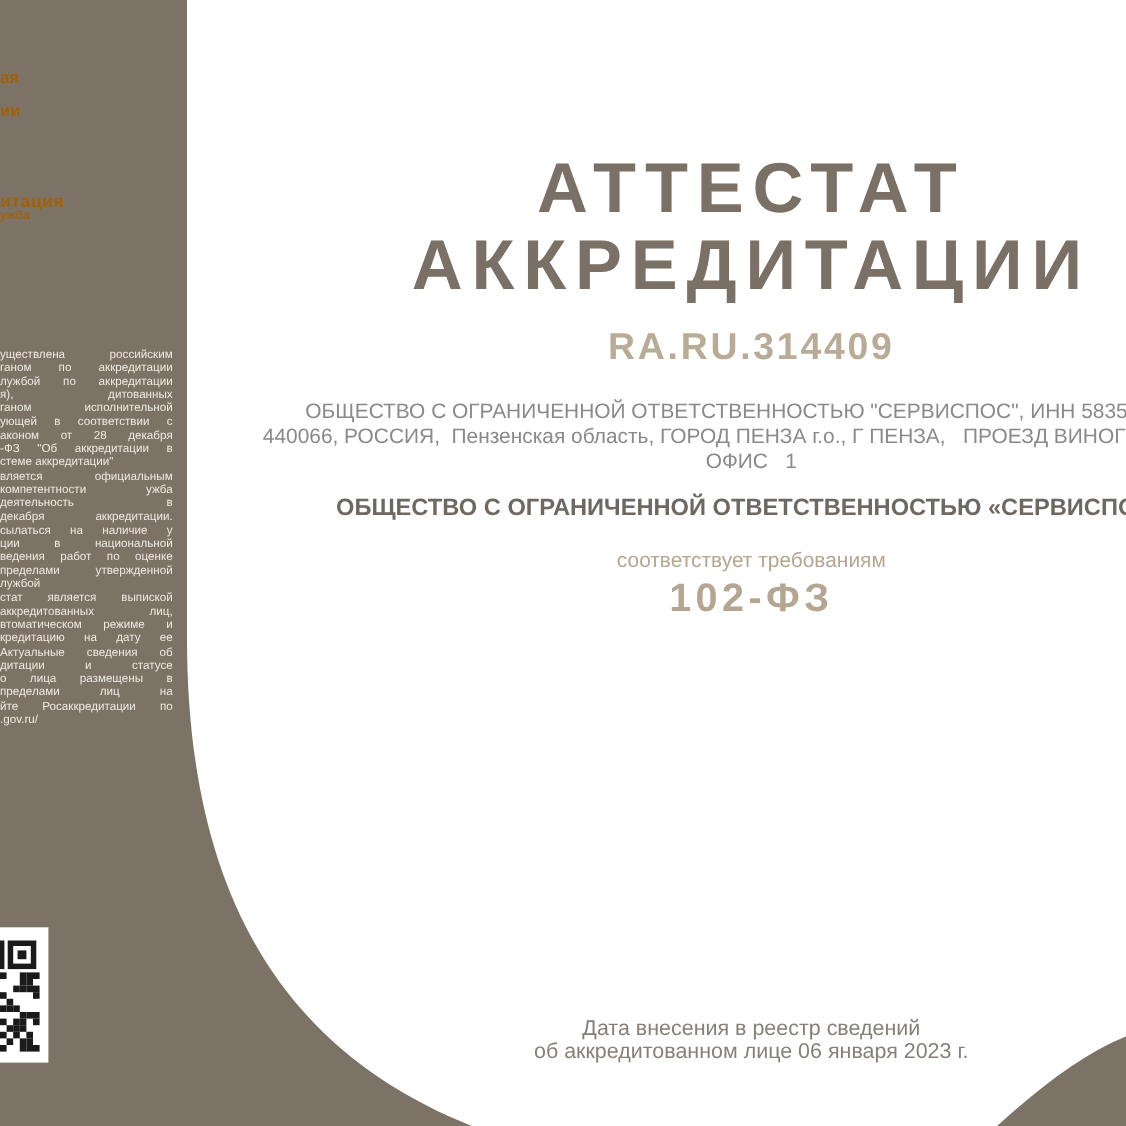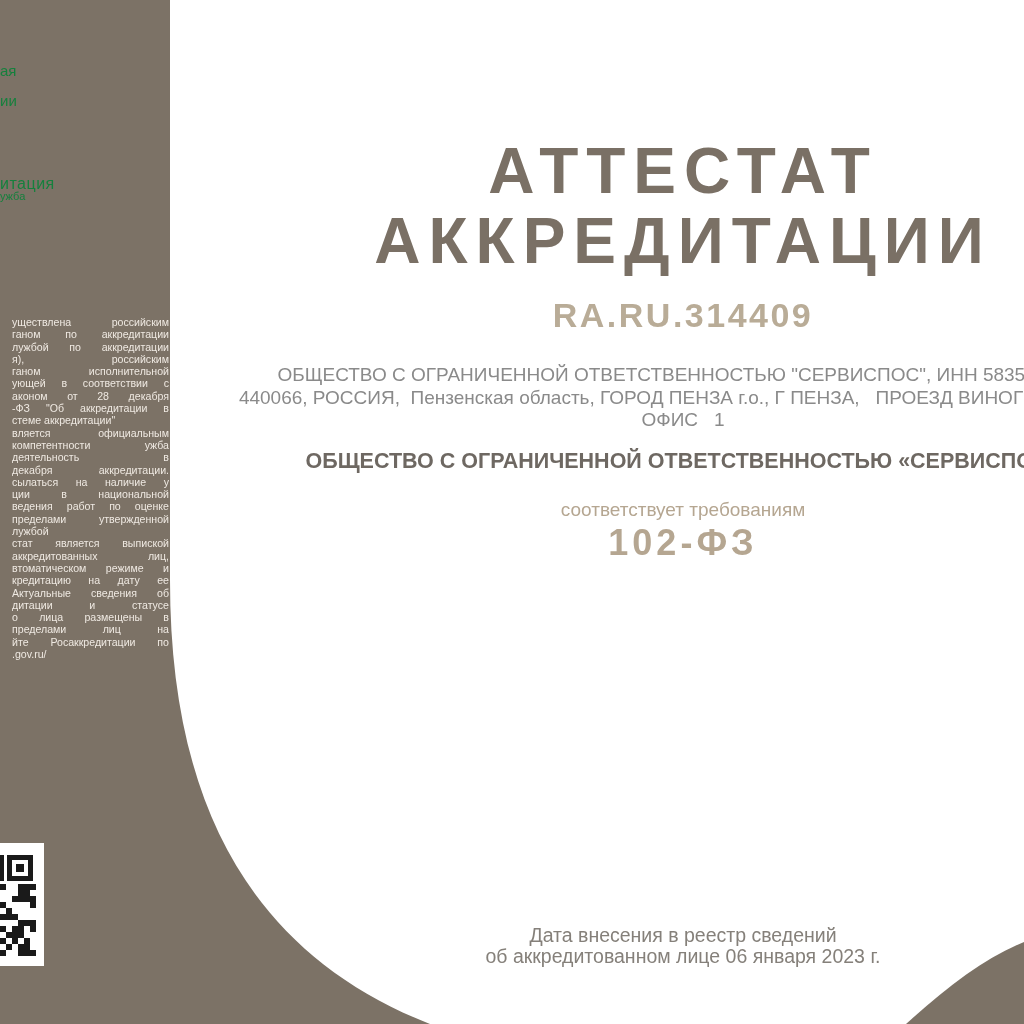--- a/index.html
+++ b/index.html
@@ -4,29 +4,30 @@
 <style>
   html,body{margin:0;padding:0;}
   body{
     width:1024px;height:1024px;position:relative;overflow:hidden;
     background:#ffffff;
     font-family:"Liberation Sans", sans-serif;
   }
   #bg-svg{position:absolute;left:0;top:0;width:1024px;height:1024px;z-index:0;}
   
   .logo-frag{
-    position:absolute;left:0;color:#15803d;z-index:2;white-space:nowrap;
+    position:absolute;left:0;color:#a16207;z-index:2;white-space:nowrap;
     font-family:"Liberation Sans", sans-serif;
+    font-weight:bold;
   }
   #logo-frag-1{top:62px;font-size:15px;}
   #logo-frag-2{top:92px;font-size:15px;}
   #logo-frag-3{top:154px;font-size:16px;letter-spacing:0.5px;margin-top:21px;}
   #logo-frag-4{top:190px;font-size:11px;}
   #panel-paragraph{
-    position:absolute;left:12px;top:316px;width:157px;z-index:2;
+    position:absolute;left:0;top:316px;width:157px;z-index:2;
     color:#efe9e2;font-size:10.6px;line-height:12.3px;
   }
   .p-line{width:157px;text-align:justify;text-align-last:justify;white-space:nowrap;}
   .p-line.last{text-align-last:left;}
   
   #qr-patch{position:absolute;left:0;top:843px;width:44px;height:123px;background:#ffffff;z-index:2;}
   
   #main{position:absolute;left:0;top:0;width:1366px;height:1024px;z-index:1;text-align:center;}
   .abs{position:absolute;left:0;width:100%;}
   #cert-title{
@@ -50,21 +51,21 @@
 
 <span class="logo-frag" id="logo-frag-1">ая</span>
 <span class="logo-frag" id="logo-frag-2">ии</span>
 <span class="logo-frag" id="logo-frag-3">итация</span>
 <span class="logo-frag" id="logo-frag-4">ужба</span>
 
 <div id="panel-paragraph">
     <div class="p-line">уществлена российским</div>
     <div class="p-line">ганом по аккредитации</div>
     <div class="p-line">лужбой по аккредитации</div>
-    <div class="p-line">я), российским</div>
+    <div class="p-line">я), дитованных</div>
     <div class="p-line">ганом исполнительной</div>
     <div class="p-line">ующей в соответствии с</div>
     <div class="p-line">аконом от 28 декабря</div>
     <div class="p-line">-ФЗ "Об аккредитации в</div>
     <div class="p-line last">стеме аккредитации"</div>
     <div class="p-line">вляется официальным</div>
     <div class="p-line">компетентности ужба</div>
     <div class="p-line">деятельность в</div>
     <div class="p-line">декабря аккредитации.</div>
     <div class="p-line">сылаться на наличие у</div>

